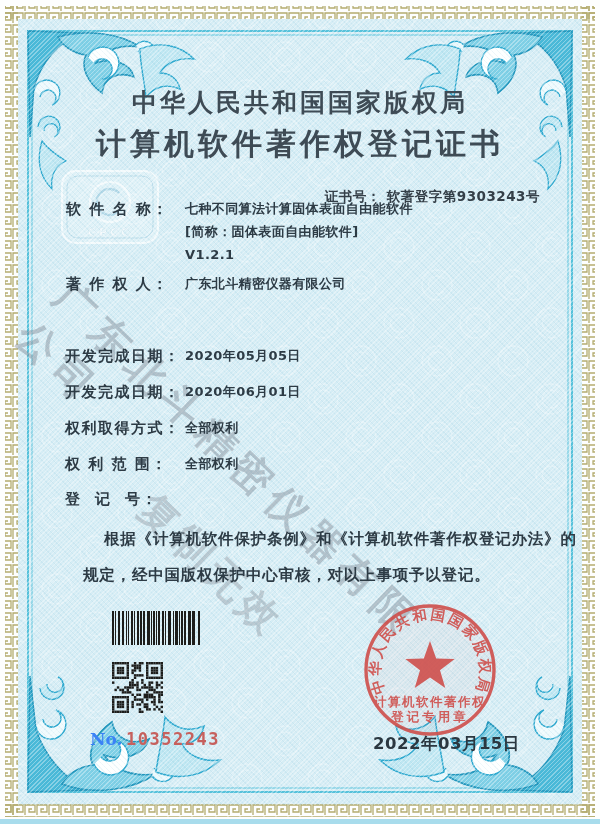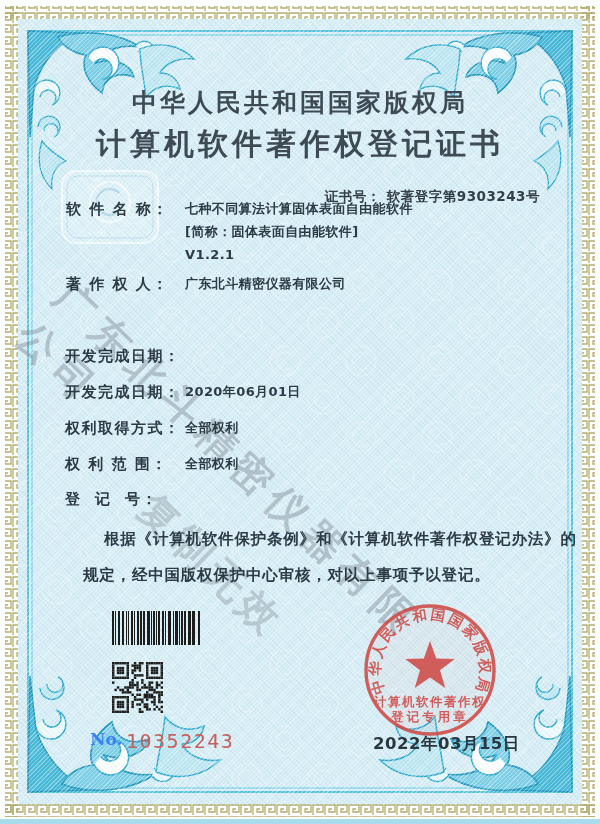--- a/index.html
+++ b/index.html
@@ -11,21 +11,21 @@
   .val{font-size:13px;letter-spacing:0.4px;}
   .title1{left:0;right:0;top:86px;text-align:center;font-size:25px;letter-spacing:3px;color:#3e4b55;font-weight:bold;}
   .title2{left:0;right:0;top:124px;text-align:center;font-size:30px;letter-spacing:4px;color:#3e4b55;font-weight:bold;}
   .certno{right:60px;top:173px;font-size:13.5px;font-weight:bold;color:#343f48;letter-spacing:0.5px;margin-top:15px;}
   .certno span{margin-left:6px;}
   .stmt{font-size:15.5px;letter-spacing:0.8px;padding-left:18px;}
   .wm{color:rgba(122,132,142,0.42);font-weight:bold;transform-origin:0 0;pointer-events:none;}
   .wm1{left:80px;top:270px;font-size:40px;letter-spacing:9px;transform:rotate(44deg);}
   .wm2{left:164px;top:482px;font-size:40px;letter-spacing:6px;transform:rotate(44deg);color:rgba(128,136,146,0.36);}
   .serialNo{left:90px;top:729px;font-family:"DejaVu Serif",serif;font-size:17px;font-weight:bold;color:#3b82f6;}
-  .serialNum{left:126px;top:729px;font-family:"DejaVu Sans Mono",monospace;font-size:20px;font-weight:normal;
+  .serialNum{left:126px;top:729px;font-family:"DejaVu Sans Mono",monospace;font-size:17px;font-weight:bold;
              color:#c6605d;letter-spacing:1.5px;}
   .issueDate{left:373px;top:733px;font-size:16.5px;font-weight:bold;color:#2b3740;letter-spacing:0.5px;}
   .texture{left:18px;top:19px;width:564px;height:786px;pointer-events:none;
      background:
        repeating-linear-gradient(135deg, rgba(255,255,255,0.35) 0 1px, rgba(255,255,255,0) 1px 3px),
        repeating-linear-gradient(45deg, rgba(90,170,200,0.10) 0 1px, rgba(90,170,200,0) 1px 4px);}
 </style>
 </head>
 <body>
 
@@ -111,20 +111,21 @@
 
   <div class="abs txt lbl" style="left:66px;top:202px">软 件 名 称：</div>
   <div class="abs txt val" style="left:185px;top:202px">七种不同算法计算固体表面自由能软件</div>
   <div class="abs txt val" style="left:185px;top:225px">[简称：固体表面自由能软件]</div>
   <div class="abs txt val" style="left:185px;top:248px">V1.2.1</div>
 
   <div class="abs txt lbl" style="left:66px;top:277px">著 作 权 人：</div>
   <div class="abs txt val" style="left:185px;top:277px">广东北斗精密仪器有限公司</div>
 
   <div class="abs txt lbl" style="left:65px;top:349px">开发完成日期：</div>
+  <div class="abs txt val" style="left:185px;top:349px">2020年05月05日</div>
 
   <div class="abs txt lbl" style="left:65px;top:385px">开发完成日期：</div>
   <div class="abs txt val" style="left:185px;top:385px">2020年06月01日</div>
 
   <div class="abs txt lbl" style="left:65px;top:421px">权利取得方式：</div>
   <div class="abs txt val" style="left:185px;top:421px">全部权利</div>
 
   <div class="abs txt lbl" style="left:65px;top:457px">权 利 范 围：</div>
   <div class="abs txt val" style="left:185px;top:457px">全部权利</div>
 

